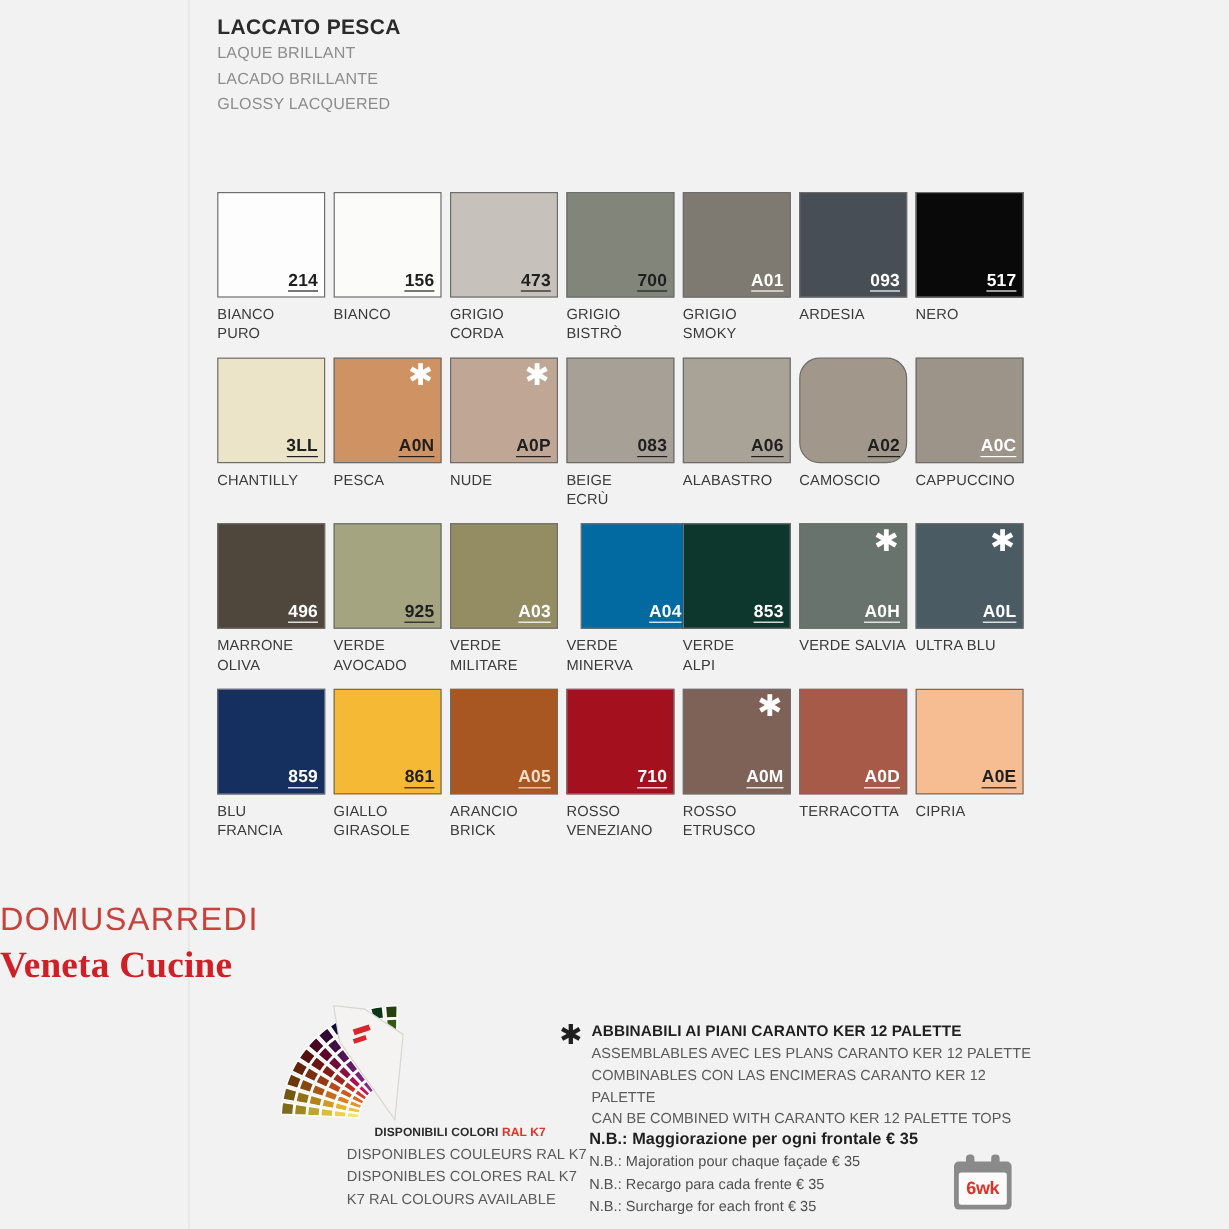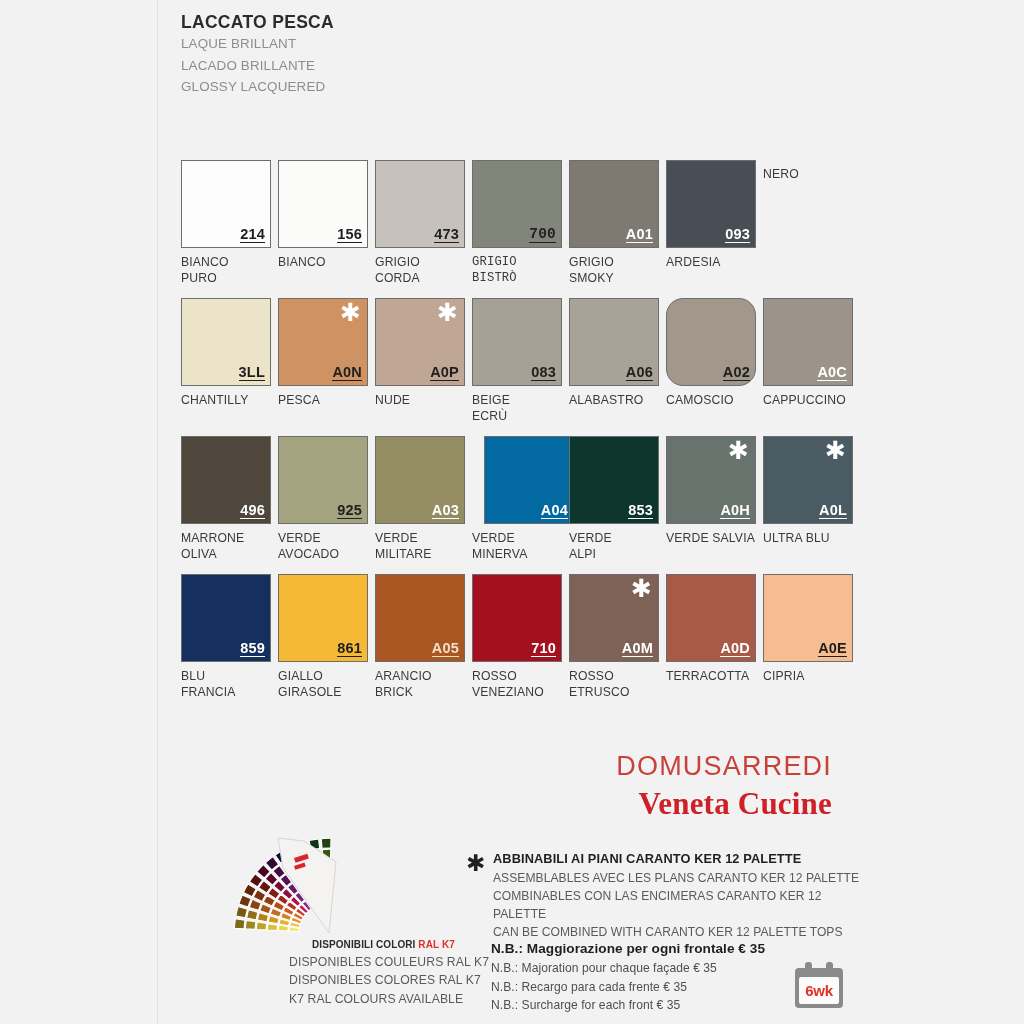--- a/index.html
+++ b/index.html
@@ -102,21 +102,21 @@
     color: #3a3a3a;
     white-space: pre-line;
   }
 
   
   #brand {
     position: absolute;
     left: 0;
     top: 752px;
     width: 832px;
-    text-align: right;
+    text-align: left;
   }
   #brand .domus {
     font-size: 27px;
     font-weight: normal;
     letter-spacing: 1.2px;
     color: #c8413b;
     line-height: 1.1;
   }
   #brand .veneta {
     margin-top: 5px;
@@ -289,41 +289,44 @@
           </div>
           <div class="cname">BIANCO</div>
         </div>
         <div class="cell" style="left: 194px;">
           <div class="chip" style="background: rgb(198, 194, 187);">
             <span class="code" style="color: rgb(31, 31, 31);">473</span>
           </div>
           <div class="cname">GRIGIO
 CORDA</div>
         </div>
-        <div class="cell" style="left: 291px; font-family: Liberation Mono, monospace;">
+        <div class="cell" style="left: 291px;">
           <div class="chip" style="background: rgb(130, 134, 122);">
             <span class="code" style="color: rgb(31, 31, 31);">700</span>
           </div>
           <div class="cname">GRIGIO
 BISTRÒ</div>
         </div>
         <div class="cell" style="left: 388px;">
           <div class="chip" style="background: rgb(126, 122, 113);">
             <span class="code" style="color: rgb(255, 255, 255);">A01</span>
           </div>
           <div class="cname">GRIGIO
 SMOKY</div>
         </div>
         <div class="cell" style="left: 485px;">
           <div class="chip" style="background: rgb(71, 78, 85);">
             <span class="code" style="color: rgb(255, 255, 255);">093</span>
           </div>
           <div class="cname">ARDESIA</div>
         </div>
         <div class="cell" style="left: 582px;">
+          <div class="chip" style="background: rgb(9, 9, 9);">
+            <span class="code" style="color: rgb(255, 255, 255);">517</span>
+          </div>
           <div class="cname">NERO</div>
         </div>
       </div>
       <div class="row">
         <div class="cell" style="left: 0px;">
           <div class="chip" style="background: rgb(236, 228, 201);">
             <span class="code" style="color: rgb(31, 31, 31);">3LL</span>
           </div>
           <div class="cname">CHANTILLY</div>
         </div>

